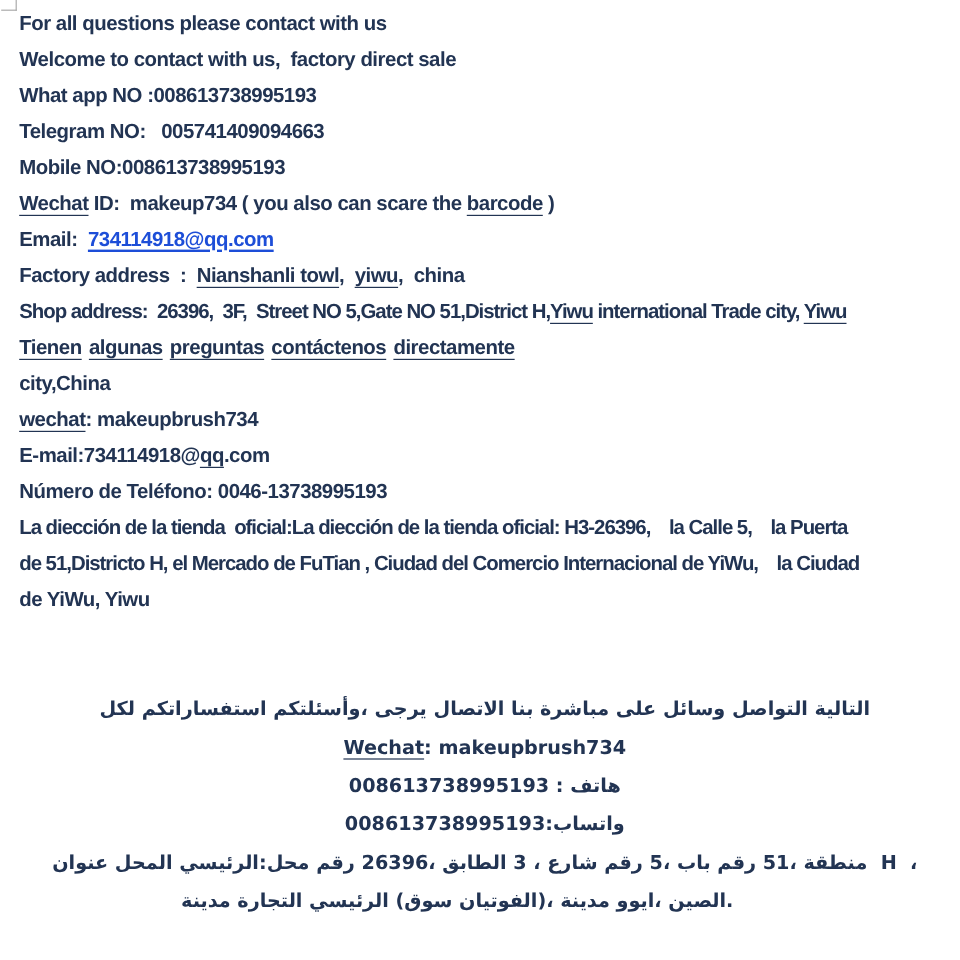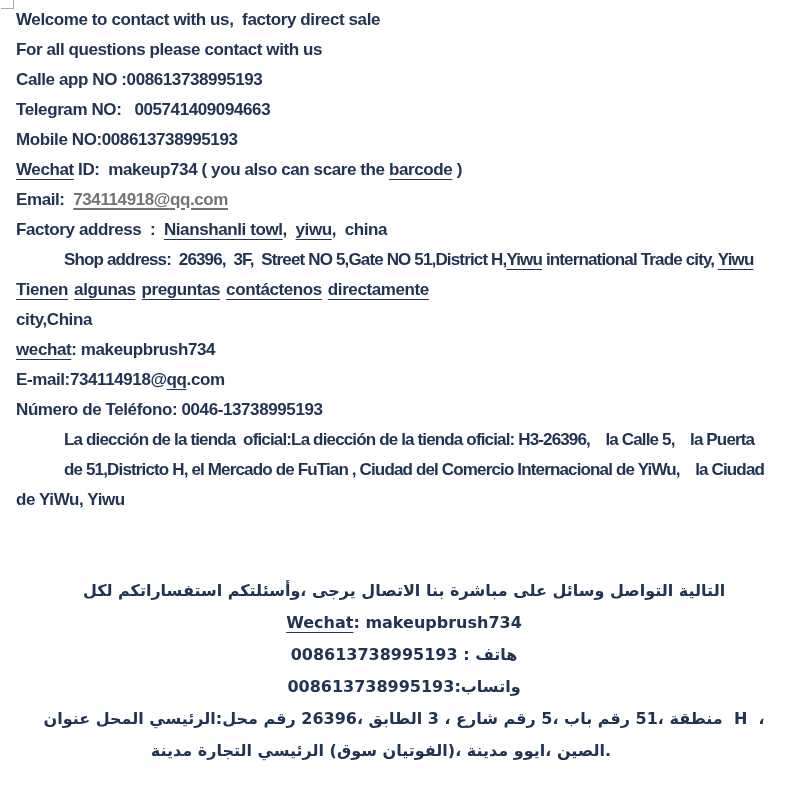--- a/index.html
+++ b/index.html
@@ -9,54 +9,54 @@
   }
   .corner{
     position:absolute;left:1px;top:0;width:12px;height:8px;
     border-right:1px solid #ababab;border-bottom:1px solid #ababab;
   }
   .en{
     position:absolute;left:16px;top:5px;right:2px;
     font-size:17px;letter-spacing:-0.4px;
   }
   .ln{height:30px;line-height:30px;white-space:pre;}
-  .tight{letter-spacing:-0.85px;margin-left:48px;}
+  .tight{letter-spacing:-0.85px;}
   .sq{
     text-decoration-line:underline;
     text-decoration-style:wavy;
     text-decoration-color:#e0271b;
     text-decoration-thickness:1px;
     text-underline-offset:4px;
     text-decoration:underline;
   }
   .link{
-    color:#737373;
+    color:#1d4ed8;
     text-decoration-line:underline;
     text-decoration-thickness:1.5px;
     text-underline-offset:3px;
   }
   .word{display:inline-block;margin-right:6px;}
   .ar{
     position:absolute;right:8px;top:575px;left:16px;
     direction:ltr;text-align:center;
     font-family:"DejaVu Sans",sans-serif;font-size:16px;letter-spacing:0;
   }
   .ar .ln{height:32px;line-height:32px;}
   .ar-pad{padding-right:46px;}
 </style>
 </head>
 <body>
 
 <div class="page">
   <div class="corner"></div>
 
   <div class="en">
+    <div class="ln">For all questions please contact with us</div>
     <div class="ln">Welcome to contact with us,  factory direct sale</div>
-    <div class="ln">For all questions please contact with us</div>
-    <div class="ln">Calle app NO :008613738995193</div>
+    <div class="ln">What app NO :008613738995193</div>
     <div class="ln">Telegram NO:   005741409094663</div>
     <div class="ln">Mobile NO:008613738995193</div>
     <div class="ln"><span class="sq">Wechat</span><span> ID:  makeup734 ( you also can scare the </span><span class="sq">barcode</span><span> )</span></div>
     <div class="ln"><span>Email:  </span><span class="link">734114918@qq.com</span></div>
     <div class="ln"><span>Factory address  :  </span><span class="sq">Nianshanli towl</span><span>,  </span><span class="sq">yiwu</span><span>,  china</span></div>
     <div class="ln tight"><span>Shop address:  26396,  3F,  Street NO 5,Gate NO 51,District H,</span><span class="sq">Yiwu</span><span> international Trade city, </span><span class="sq">Yiwu</span></div>
     <div class="ln"><span class="sq word">Tienen</span><span class="sq word">algunas</span><span class="sq word">preguntas</span><span class="sq word">contáctenos</span><span class="sq word">directamente</span></div>
     <div class="ln">city,China</div>
     <div class="ln"><span class="sq">wechat</span><span>: makeupbrush734</span></div>
     <div class="ln"><span>E-mail:734114918@</span><span class="sq">qq</span><span>.com</span></div>

